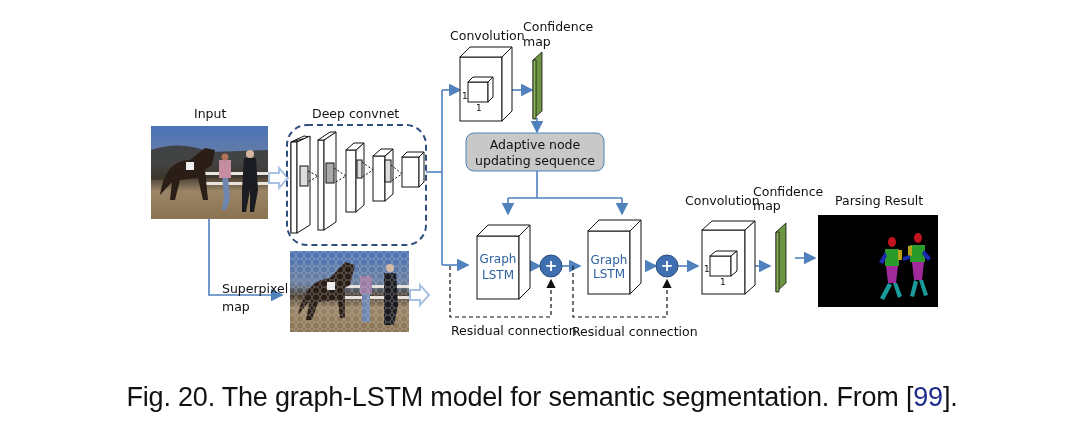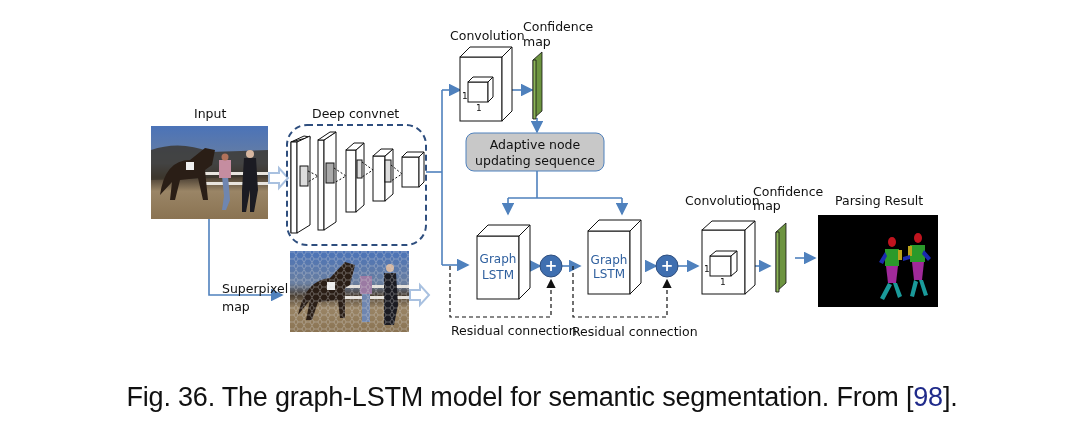--- a/index.html
+++ b/index.html
@@ -222,13 +222,13 @@
     <rect x="910" y="245" width="15" height="17" fill="#2a9a2a"></rect>
     <rect x="908" y="246" width="4" height="10" fill="#b9a21a"></rect>
     <path d="M903,257 L910,255 L910,259 L903,261 Z" fill="#1a2ab0"></path>
     <path d="M924,250 L931,258 L928,261 L922,254 Z" fill="#1a2ab0"></path>
     <path d="M912,262 L924,262 L922,280 L914,280 Z" fill="#a02a9a"></path>
     <path d="M914,280 L910,296 L914,297 L918,282 Z" fill="#1a9a9a"></path>
     <path d="M919,280 L924,296 L928,295 L923,280 Z" fill="#1a9a9a"></path>
   </g>
 </svg>
 
-<div id="caption"><span>Fig. 36. The graph-LSTM model for semantic segmentation. From [</span><span class="ref">98</span><span>].</span></div>
+<div id="caption"><span>Fig. 20. The graph-LSTM model for semantic segmentation. From [</span><span class="ref">99</span><span>].</span></div>
 
 </body></html>

